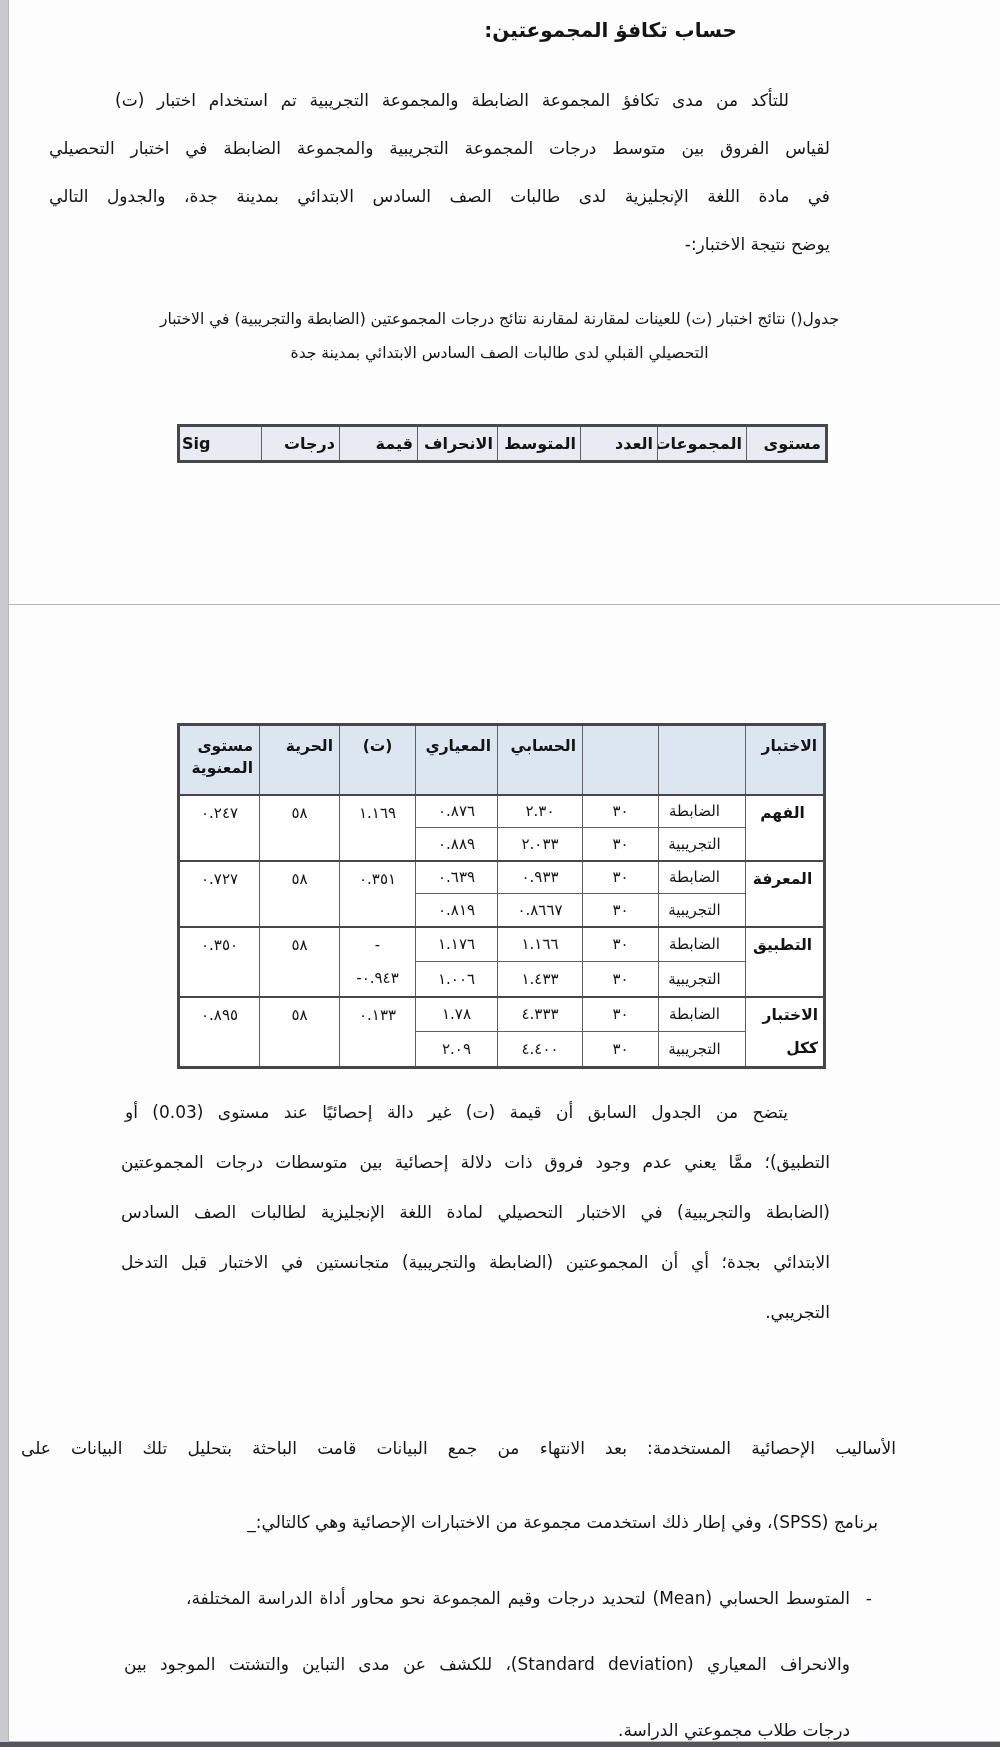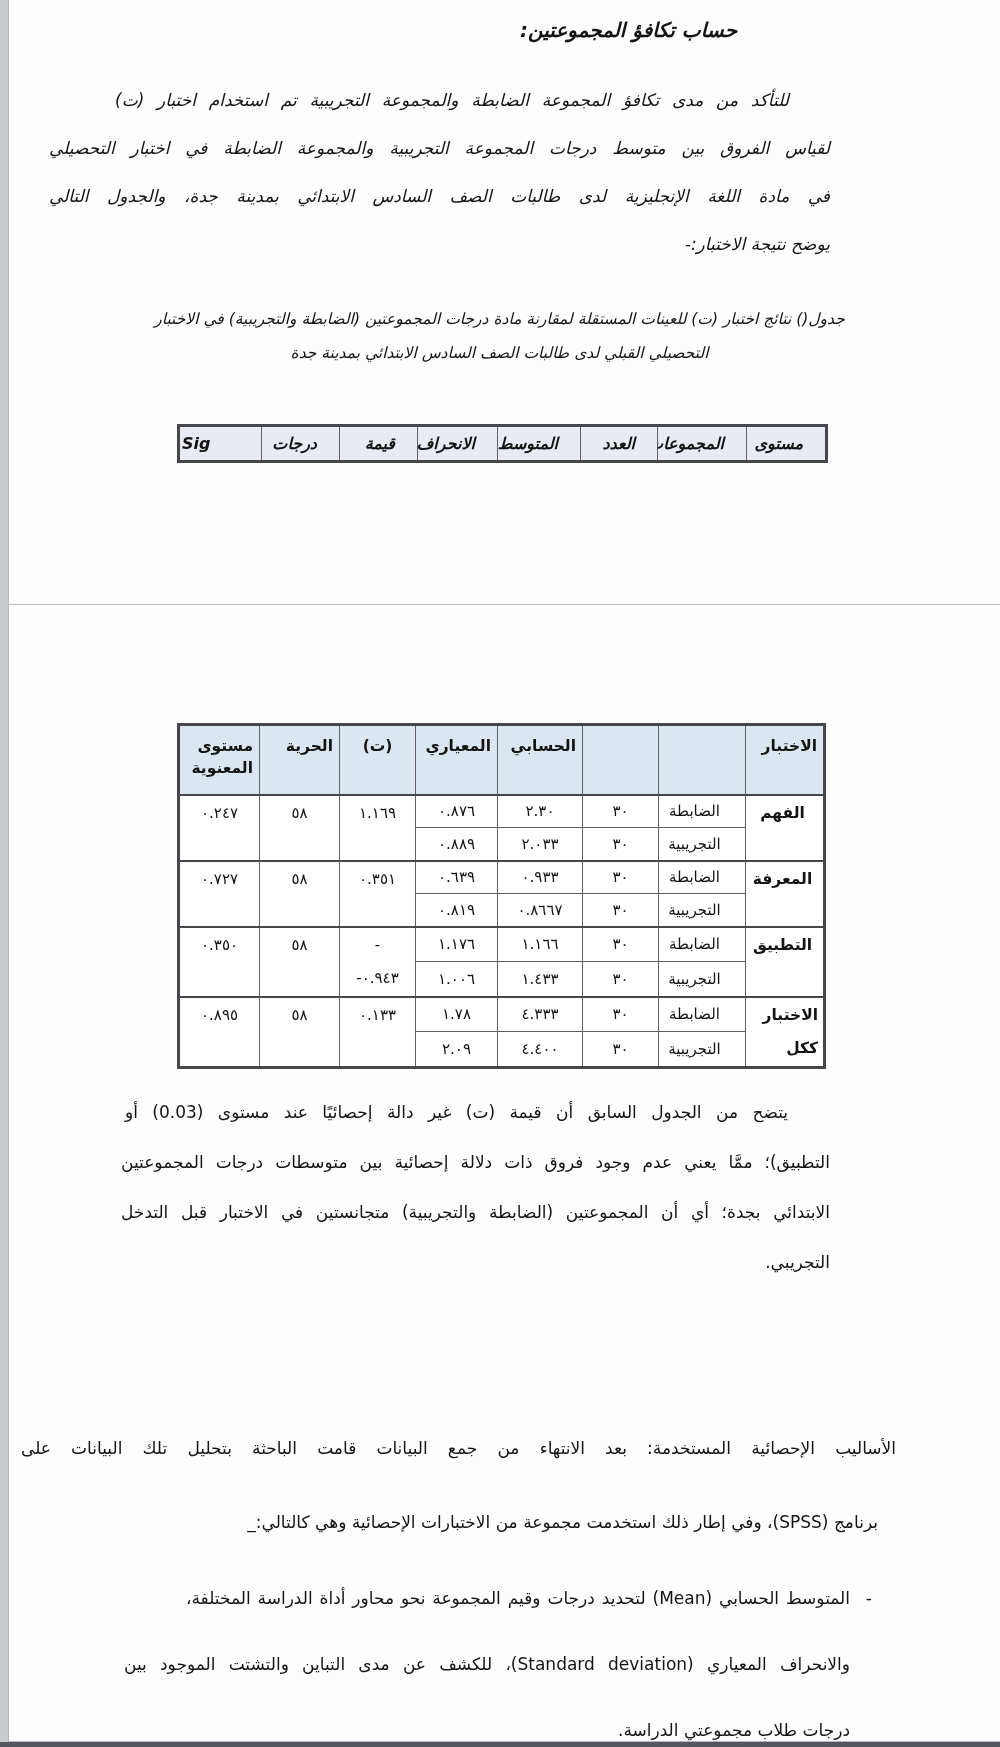--- a/index.html
+++ b/index.html
@@ -9,21 +9,21 @@
     font-family:"DejaVu Sans", sans-serif;
     color:#141414;
   }
   .left-strip { position:absolute; left:0; top:0; width:8px; height:1747px; background:#c9cacd; }
   .bottom-strip { position:absolute; left:0; top:1742px; width:1000px; height:5px; background:#54565c; }
 
   .page {
     position:absolute; left:8px; width:992px; background:#fdfdfe;
     border:1px solid #b6b6bc; border-right:none; box-sizing:border-box;
   }
-  #page1 { top:0; height:696px; border-top:none;font-style:italic; }
+  #page1 { top:0; height:696px; border-top:none; }
   #page2 { top:604px; height:1138px; }
 
   .abs { position:absolute; }
 
   
   .doc-title { font-size:20px; font-weight:bold; direction:rtl; white-space:nowrap; }
   .pline {
     direction:rtl; white-space:nowrap;
     text-align:justify; text-align-last:justify;
     font-size:17px;
@@ -36,21 +36,21 @@
     border-collapse:collapse; table-layout:fixed; direction:rtl;
     border:3px solid #46464b; background:#fff;
   }
   table.stat th, table.stat td {
     border:1px solid #5e5e64; box-sizing:border-box;
     font-family:"DejaVu Sans", sans-serif; overflow:hidden;
   }
   
   #t1 th {
     background:#e8ebf2; height:36px; font-size:16px; font-weight:bold;
-    text-align:right; padding:2px 22px 2px 2px; vertical-align:middle;
+    text-align:right; padding:2px 4px 2px 2px; vertical-align:middle;
   }
   #t1 th.center { text-align:left; padding:2px; }
 
   
   #t2 th {
     background:#dce6f1; height:70px; font-size:15.5px; font-weight:bold;
     text-align:right; padding:9px 6px 2px 2px; vertical-align:top;
     border-bottom:2px solid #46464b; line-height:22px;
   }
   #t2 th.center { text-align:center; padding:9px 2px 2px 2px; }
@@ -77,21 +77,21 @@
   <div class="abs doc-title" style="top:18px; right:263px;">حساب تكافؤ المجموعتين:</div>
 
   <div class="abs" style="top:76px; right:170px; left:40px; line-height:48px;">
     <div class="pline" style="padding-right:41px; padding-left:66px;">للتأكد من مدى تكافؤ المجموعة الضابطة والمجموعة التجريبية تم استخدام اختبار  (ت)</div>
     <div class="pline">لقياس الفروق بين متوسط درجات المجموعة التجريبية والمجموعة الضابطة في اختبار التحصيلي</div>
     <div class="pline">في مادة اللغة الإنجليزية لدى طالبات الصف السادس الابتدائي بمدينة جدة، والجدول التالي</div>
     <div class="pline end">يوضح نتيجة الاختبار:-</div>
   </div>
 
   <div class="abs" style="top:302px; right:130px; left:120px; line-height:34px;">
-    <div class="cap-line">جدول() نتائج اختبار  (ت) للعينات المستقلة لمقارنة مادة درجات المجموعتين (الضابطة والتجريبية) في الاختبار</div>
+    <div class="cap-line">جدول() نتائج اختبار  (ت) للعينات لمقارنة لمقارنة نتائج درجات المجموعتين (الضابطة والتجريبية) في الاختبار</div>
     <div class="cap-line">التحصيلي القبلي لدى طالبات الصف السادس الابتدائي بمدينة جدة</div>
   </div>
 
   <table id="t1" class="stat abs" style="top:424px; left:168px; width:648px;">
     <colgroup>
       <col style="width:80px">
         <col style="width:89px">
         <col style="width:77px">
         <col style="width:83px">
       <col style="width:80px">
@@ -238,20 +238,21 @@
       <td class="num">٣٠</td>
       <td class="num">٤.٤٠٠</td>
       <td class="num">٢.٠٩</td>
     </tr>
   </tbody>
     </table>
 
   <div class="abs" style="top:482px; right:170px; left:112px; line-height:50px;">
     <div class="pline" style="padding-right:42px; padding-left:4px;">يتضح من الجدول السابق أن قيمة (ت) غير دالة إحصائيًا عند مستوى (0.03) أو</div>
     <div class="pline">التطبيق)؛ ممَّا يعني عدم وجود فروق ذات دلالة إحصائية بين متوسطات درجات المجموعتين</div>
+    <div class="pline">(الضابطة والتجريبية) في الاختبار التحصيلي لمادة اللغة الإنجليزية لطالبات الصف السادس</div>
     <div class="pline">الابتدائي بجدة؛ أي أن المجموعتين (الضابطة والتجريبية) متجانستين في الاختبار قبل التدخل</div>
     <div class="pline end">التجريبي.</div>
   </div>
 
   <div class="abs" style="top:806px; right:104px; left:12px; line-height:74px;">
     <div class="pline">الأساليب الإحصائية المستخدمة: بعد الانتهاء من جمع البيانات قامت الباحثة بتحليل تلك البيانات على</div>
     <div class="pline end" style="padding-right:18px;">برنامج (SPSS)، وفي إطار ذلك استخدمت مجموعة من الاختبارات الإحصائية وهي كالتالي:_</div>
   </div>
 
   <div class="abs" style="top:960px; right:150px; left:115px; line-height:66px;">

